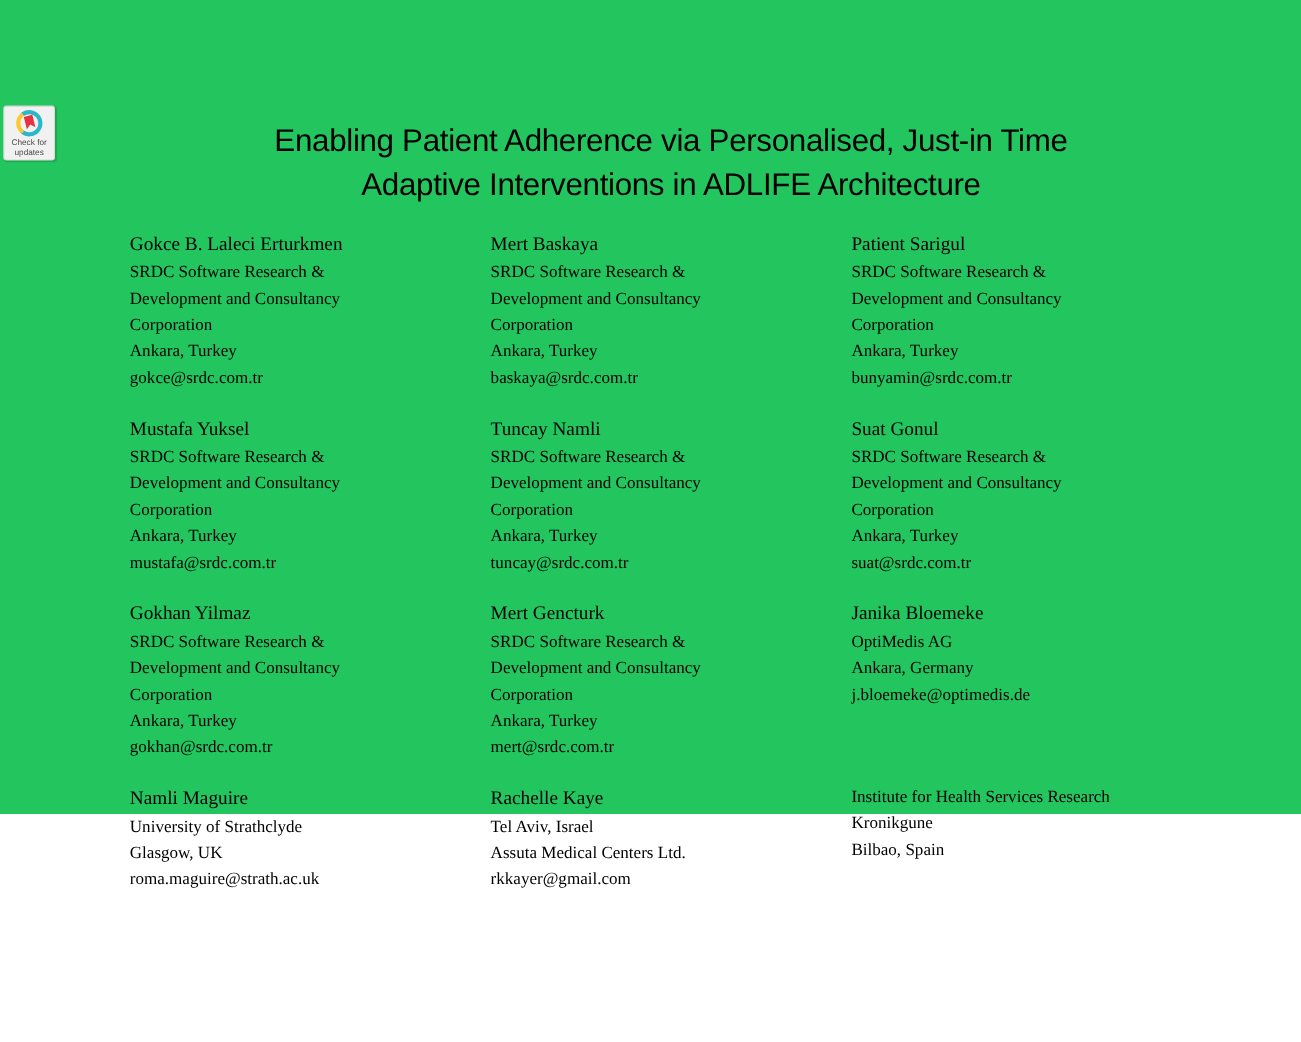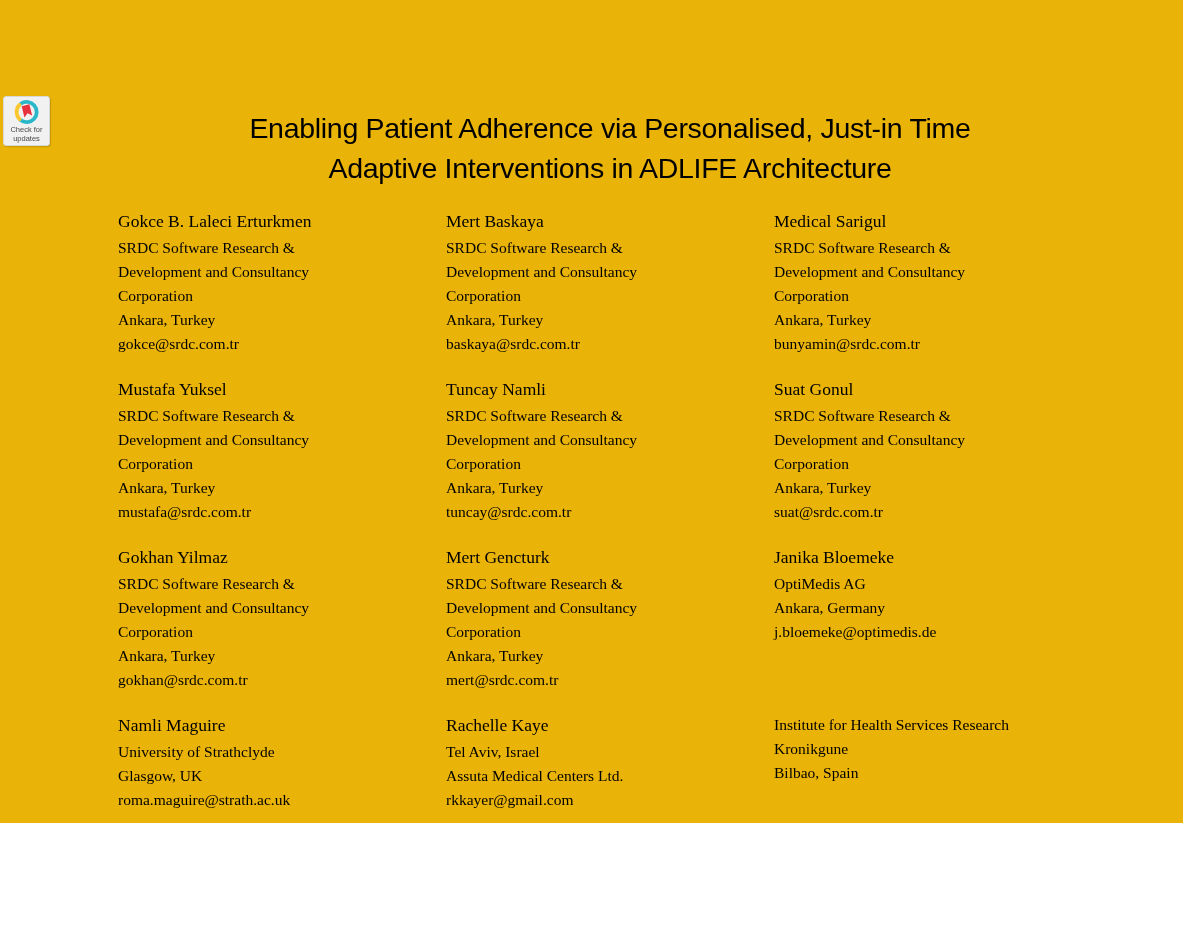--- a/index.html
+++ b/index.html
@@ -8,22 +8,22 @@
     background: #ffffff;
     width: 1183px;
     height: 947px;
     overflow: hidden;
     font-family: "Liberation Serif", "DejaVu Serif", serif;
     color: #111111;
   }
   .page {
     position: relative;
     width: 1183px;
-    height: 823px;
-    background: #eab308;
+    height: 740px;
+    background: #22c55e;
   }
 
   
   .crossmark-badge {
     position: absolute;
     left: 3px;
     top: 96px;
     width: 47px;
     height: 50px;
     background: #f1f1f1;
@@ -141,21 +141,21 @@
     <div class="author-name"><span class="nm">Mert Baskaya</span><sup class="mark"></sup></div>
     <div class="author-lines">
             <div class="aff-line">SRDC Software Research &amp;</div>
             <div class="aff-line">Development and Consultancy</div>
             <div class="aff-line">Corporation</div>
             <div class="aff-line">Ankara, Turkey</div>
             <div class="aff-line email">baskaya@srdc.com.tr</div>
           </div>
   </div>
         <div class="author">
-    <div class="author-name"><span class="nm">Medical Sarigul</span><sup class="mark"></sup></div>
+    <div class="author-name"><span class="nm">Patient Sarigul</span><sup class="mark"></sup></div>
     <div class="author-lines">
             <div class="aff-line">SRDC Software Research &amp;</div>
             <div class="aff-line">Development and Consultancy</div>
             <div class="aff-line">Corporation</div>
             <div class="aff-line">Ankara, Turkey</div>
             <div class="aff-line email">bunyamin@srdc.com.tr</div>
           </div>
   </div>
         <div class="author">
     <div class="author-name"><span class="nm">Mustafa Yuksel</span><sup class="mark"></sup></div>

